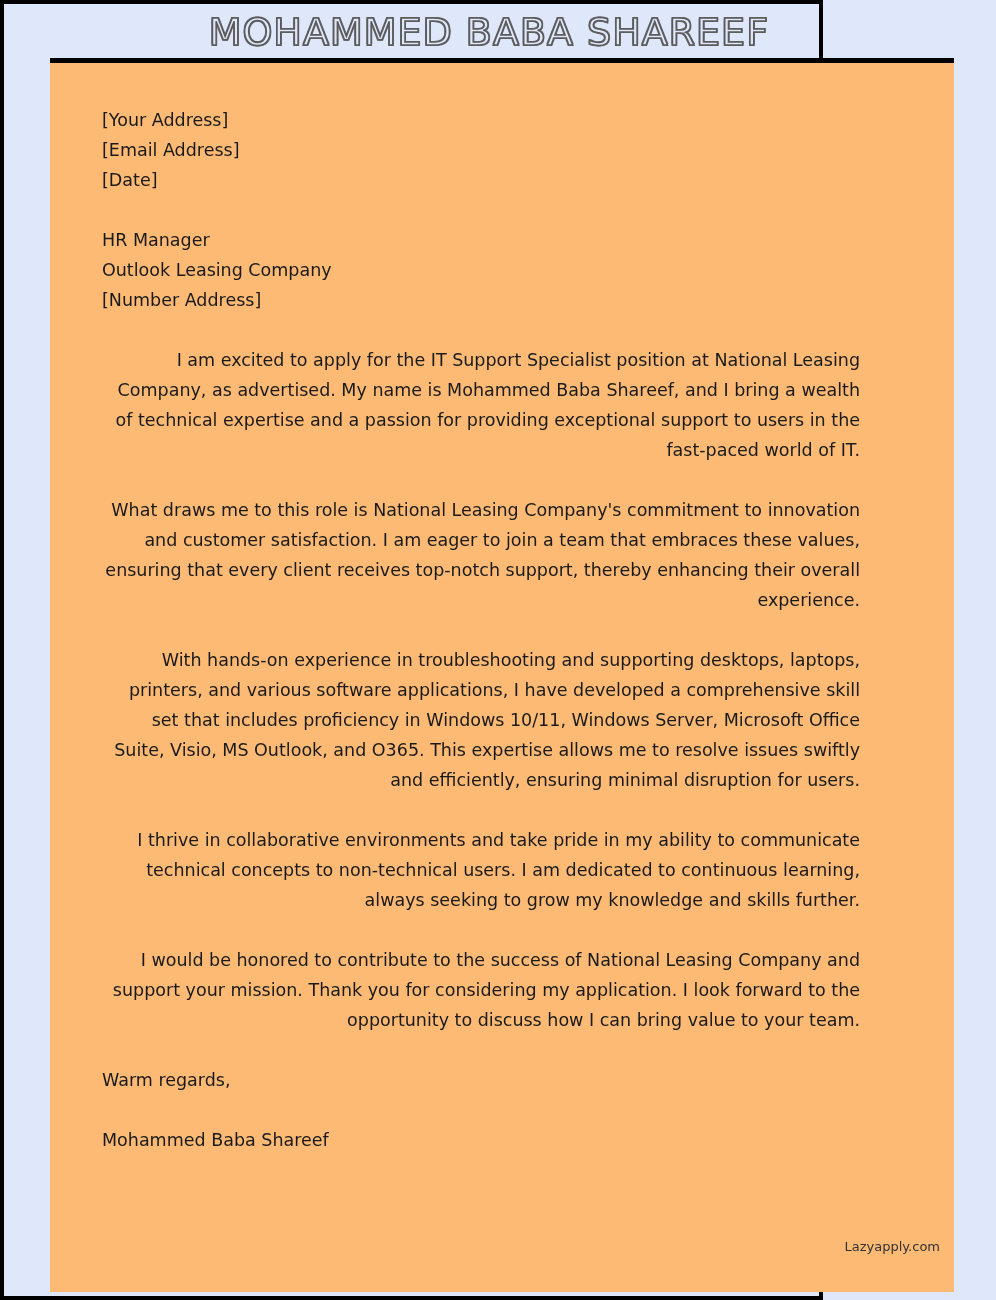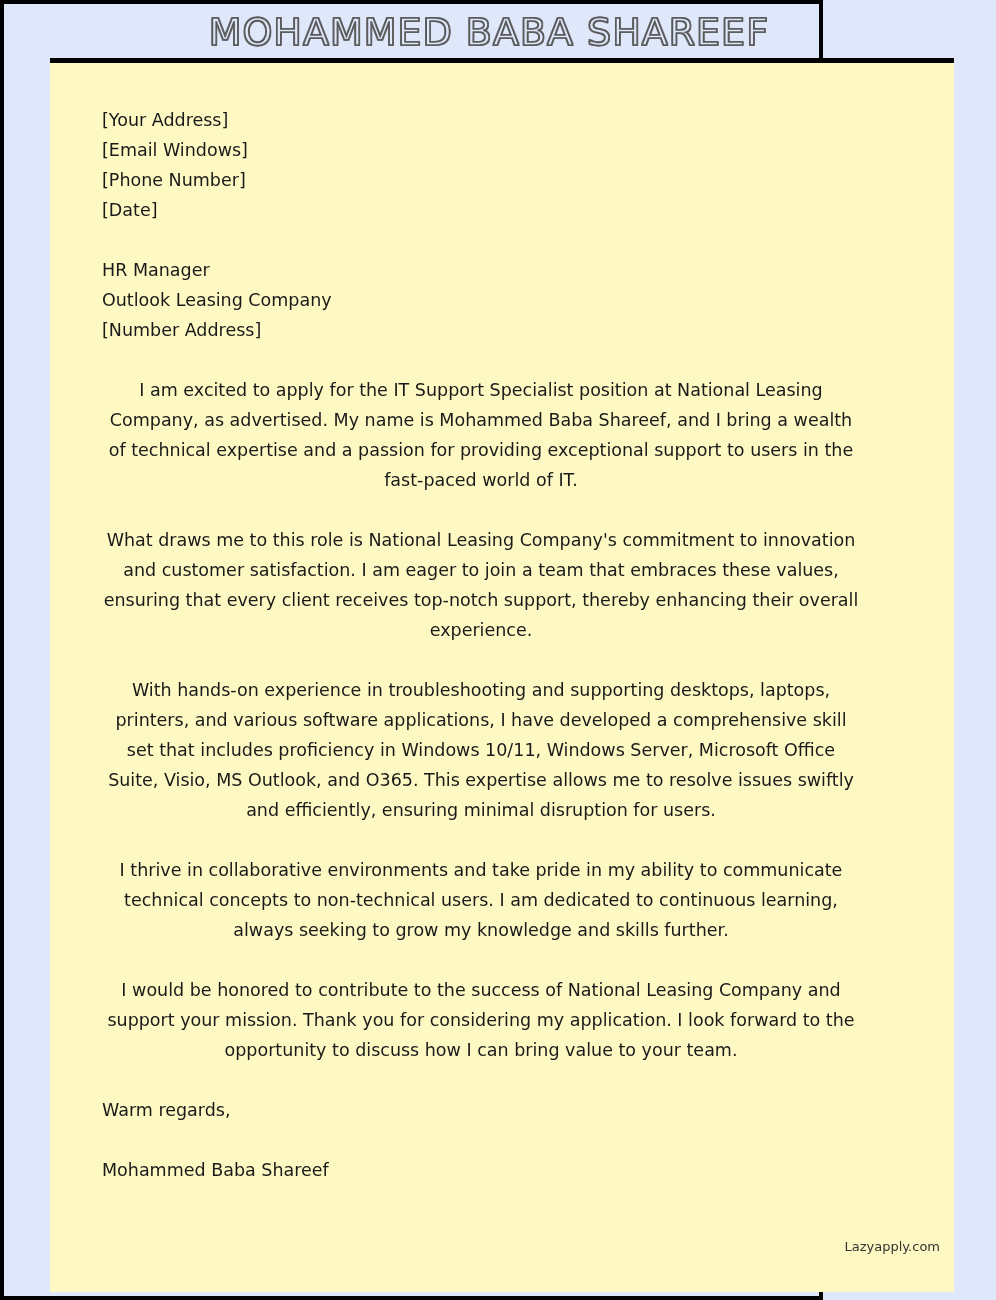--- a/index.html
+++ b/index.html
@@ -47,42 +47,42 @@
       1px 1px 0 #6a6a6a;
     white-space: nowrap;
     line-height: 48px;
   }
   .sheet {
     position: absolute;
     top: 54px;
     left: 46px;
     width: 904px;
     bottom: 4px;
-    background: #fef9c3;
+    background: #fdba74;
     border-top: 5px solid #000000;
     box-sizing: border-box;
     overflow: hidden;
   }
   .letter {
     padding: 42px 0 0 52px;
     width: 810px;
     box-sizing: border-box;
     font-size: 17.5px;
     line-height: 30px;
     color: #1a1a1a;
   }
   .block {
     margin: 0 0 30px 0;
   }
   .line {
     white-space: pre-wrap;
   }
   .para {
     margin: 0 0 30px 0;
-    text-align: center;
+    text-align: right;
   }
   .signature-name {
     margin: 0;
   }
   .watermark {
     position: absolute;
     right: 14px;
     bottom: 38px;
     font-size: 13px;
     color: #333333;
@@ -97,22 +97,21 @@
 
   <div class="header">
     <div class="header-name">MOHAMMED BABA SHAREEF</div>
   </div>
 
   <div class="sheet">
     <div class="letter">
 
       <div class="block">
         <div class="line">[Your Address]</div>
-        <div class="line">[Email Windows]</div>
-        <div class="line">[Phone Number]</div>
+        <div class="line">[Email Address]</div>
         <div class="line">[Date]</div>
       </div>
 
       <div class="block">
         <div class="line">HR Manager</div>
         <div class="line">Outlook Leasing Company</div>
         <div class="line">[Number Address]</div>
       </div>
 
 

